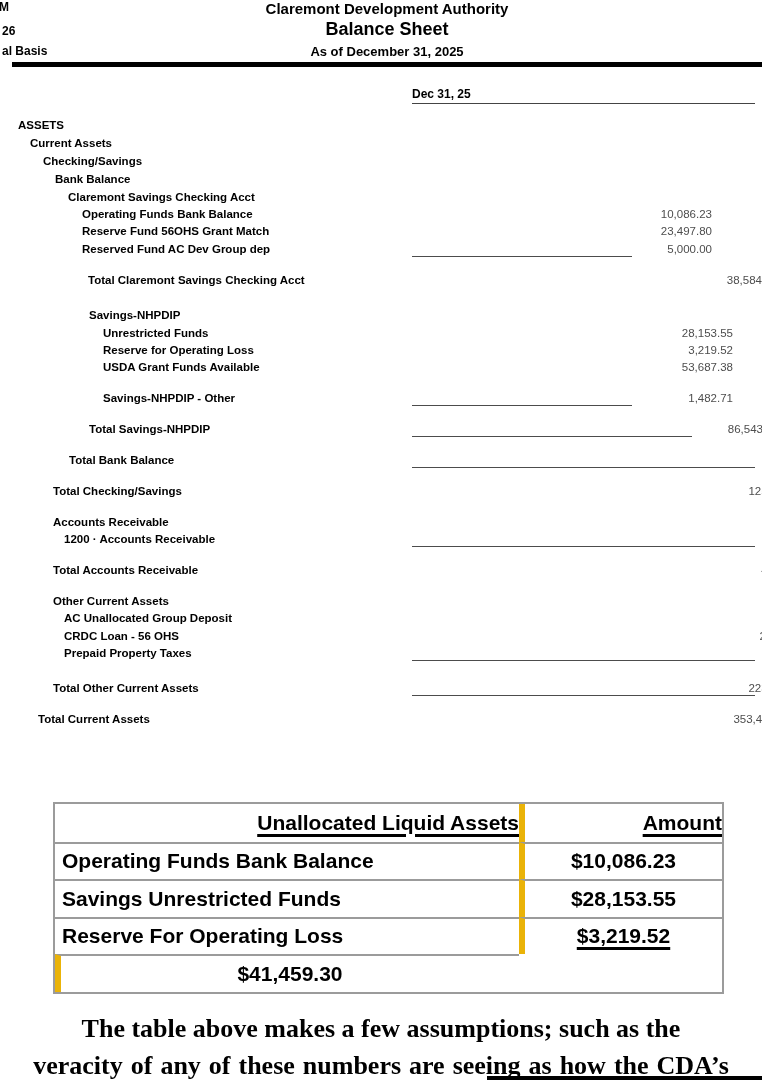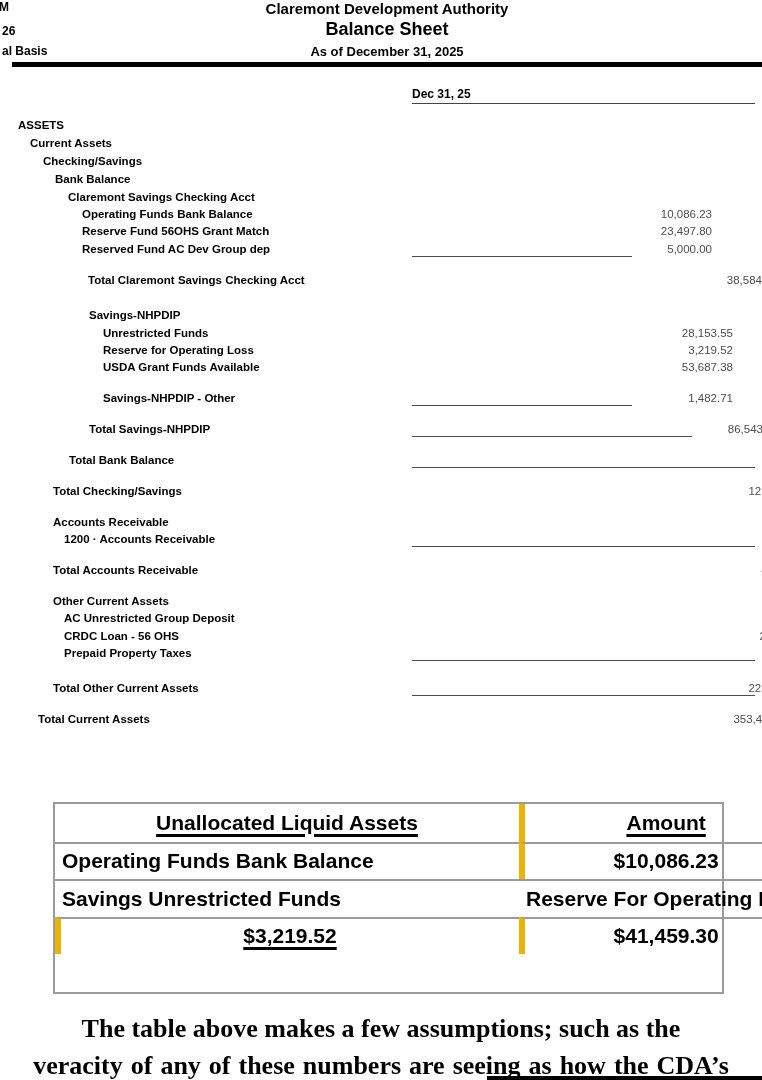--- a/index.html
+++ b/index.html
@@ -27,21 +27,21 @@
   
   #stable{
     position:absolute;left:53px;top:802px;width:667px;height:188px;
     display:grid;grid-template-columns:464px 1fr;grid-auto-rows:37.5px;
     border:2px solid #9b9b9b;font-weight:bold;font-size:21px;
   }
   #stable .cell{border-top:2px solid #9b9b9b;display:flex;align-items:center;white-space:nowrap;}
   #stable .hc{border-top:none;}
   #stable .c2{border-left:6px solid #eab308;justify-content:center;}
   #stable .c1{padding-left:7px;}
-  #stable .hc{justify-content:center;padding-left:0;}
+  #stable .hc{justify-content:flex-end;padding-left:0;}
   #stable .u, #stable .hu{text-decoration:underline;text-decoration-thickness:2.5px;text-underline-offset:4px;}
   
   #footnote{
     position:absolute;left:0;top:1010px;width:762px;text-align:center;
     font-family:"Liberation Serif","DejaVu Serif",serif;font-weight:bold;font-size:26px;line-height:37px;
   }
   #footnote .l2{word-spacing:1.5px;white-space:nowrap;}
   
   #cropbar{position:absolute;left:487px;top:1076px;width:275px;height:4px;background:#000;}
 </style>
@@ -76,21 +76,21 @@
   <div class="rr" style="top:342px;padding-left:103px"><span class="lbl">Reserve for Operating Loss</span><span class="val sa">3,219.52</span></div>
   <div class="rr" style="top:359px;padding-left:103px"><span class="lbl">USDA Grant Funds Available</span><span class="val sa">53,687.38</span></div>
   <div class="rr" style="top:390px;padding-left:103px"><span class="lbl">Savings-NHPDIP - Other</span><span class="val sa">1,482.71</span><i class="rule ra"></i></div>
   <div class="rr" style="top:421px;padding-left:89px"><span class="lbl">Total Savings-NHPDIP</span><span class="val sb">86,543.16</span><i class="rule rb"></i></div>
   <div class="rr" style="top:452px;padding-left:69px"><span class="lbl">Total Bank Balance</span><i class="rule rc"></i></div>
   <div class="rr" style="top:483px;padding-left:53px"><span class="lbl">Total Checking/Savings</span><span class="val sc">125,127.19</span></div>
   <div class="rr" style="top:514px;padding-left:53px"><span class="lbl">Accounts Receivable</span></div>
   <div class="rr" style="top:531px;padding-left:64px"><span class="lbl">1200 · Accounts Receivable</span><i class="rule rc"></i></div>
   <div class="rr" style="top:562px;padding-left:53px"><span class="lbl">Total Accounts Receivable</span><span class="val sc">4,472.14</span></div>
   <div class="rr" style="top:593px;padding-left:53px"><span class="lbl">Other Current Assets</span></div>
-  <div class="rr" style="top:610px;padding-left:64px"><span class="lbl">AC Unrestricted Group Deposit</span></div>
+  <div class="rr" style="top:610px;padding-left:64px"><span class="lbl">AC Unallocated Group Deposit</span></div>
   <div class="rr" style="top:628px;padding-left:64px"><span class="lbl">CRDC Loan - 56 OHS</span><span class="val sc">220,000.00</span></div>
   <div class="rr" style="top:645px;padding-left:64px"><span class="lbl">Prepaid Property Taxes</span><i class="rule rc"></i></div>
   <div class="rr" style="top:680px;padding-left:53px"><span class="lbl">Total Other Current Assets</span><span class="val sc">223,820.51</span><i class="rule rc"></i></div>
   <div class="rr" style="top:711px;padding-left:38px"><span class="lbl">Total Current Assets</span><span class="val sc">353,419.84</span></div>
 
   <div id="stable">
     <div class="cell hc c1">
         <span class="hu">Unallocated Liquid Assets</span>
       </div>
     <div class="cell hc c2">
@@ -99,20 +99,23 @@
 
     <div class="cell c1">
         <span>Operating Funds Bank Balance</span>
       </div>
     <div class="cell c2">
         <span>$10,086.23</span>
       </div>
 
     <div class="cell c1">
         <span>Savings Unrestricted Funds</span>
+      </div>
+    <div class="cell c2">
+        <span>$28,153.55</span>
       </div>
 
     <div class="cell c1">
         <span>Reserve For Operating Loss</span>
       </div>
     <div class="cell c2">
         <span class="u">$3,219.52</span>
       </div>
 
     <div class="cell c2">

